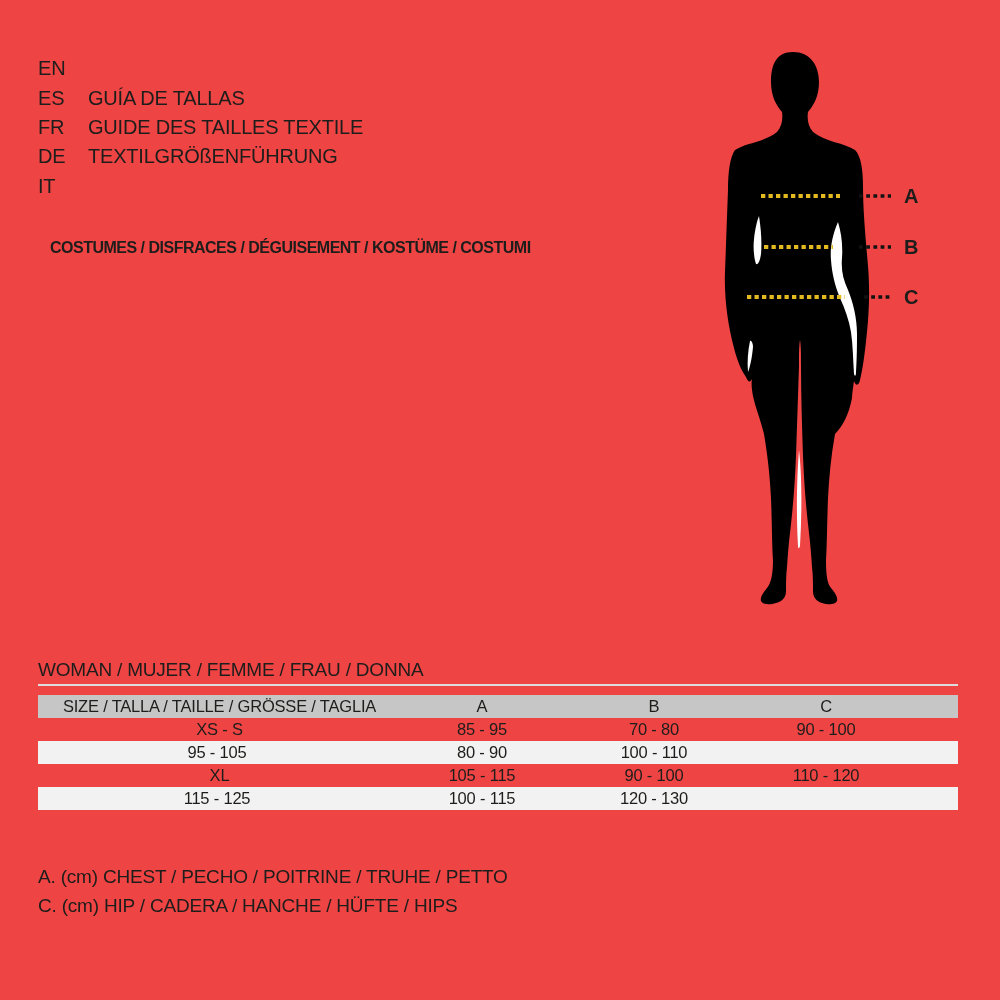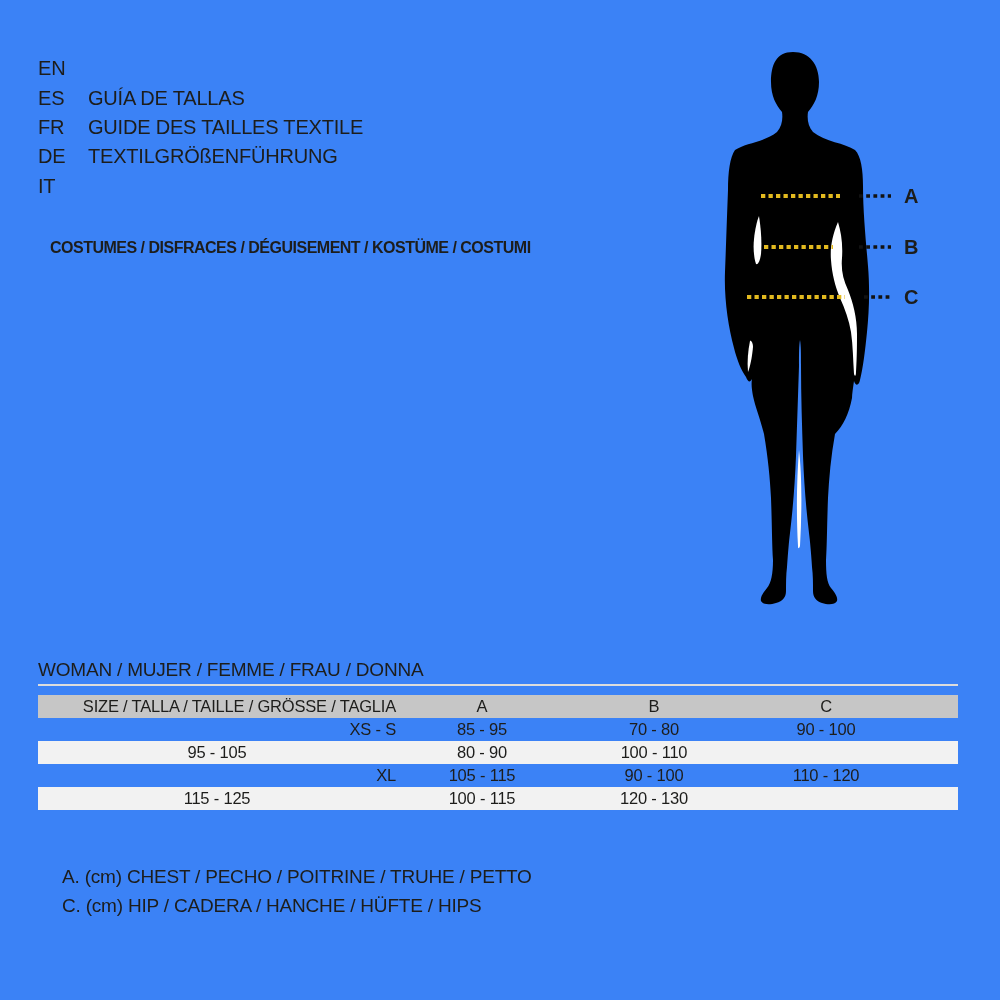--- a/index.html
+++ b/index.html
@@ -1,17 +1,17 @@
 <!DOCTYPE html>
 <html><head>
 <meta charset="utf-8">
 <style>
   html,body { margin:0; padding:0; background:#fff; }
   .canvas {
-    position:relative; width:1000px; height:1000px; background:#3b82f6;
+    position:relative; width:1000px; height:1000px; background:#ef4444;
     font-family:"Liberation Sans", sans-serif; color:#1d1d1b; overflow:hidden;
     letter-spacing:-0.2px;
   }
   
   .langs { position:absolute; left:38px; top:54px; }
   .lang-row { display:flex; height:29.4px; align-items:center; font-size:20px; }
   .lang-code { width:50px; flex:0 0 50px; }
   
   .category-title {
     position:absolute; left:38px; top:227px; margin:12px;
@@ -28,24 +28,24 @@
   .gender-title {
     position:absolute; left:38px; top:659px; margin:0;
     font-size:19px; font-weight:400; white-space:nowrap;text-align:center;
   }
   .table-sep { position:absolute; left:38px; top:684px; width:920px; height:2px; background:#dcdcdc; }
   
   .size-table { position:absolute; left:38px; top:695px; width:920px; font-size:16.5px; }
   .t-row { display:grid; grid-template-columns:358px 172px 172px 172px auto; height:23px; align-items:center; }
   .t-row.head { background:#c6c6c6; }
   .t-row.alt { background:#f2f2f2; }
-  .cell-size { padding-left:5px; text-align:right; }
+  .cell-size { padding-left:5px; text-align:center; }
   .cell-num { text-align:center; }
   
-  .legend { position:absolute; left:38px; top:863px; font-size:19px; line-height:28.6px;margin-left:24px; }
+  .legend { position:absolute; left:38px; top:863px; font-size:19px; line-height:28.6px; }
 </style>
 </head>
 <body>
 
 <div class="canvas">
 
   <section class="langs">
     <div class="lang-row">
       <span class="lang-code">EN</span>
     </div>

